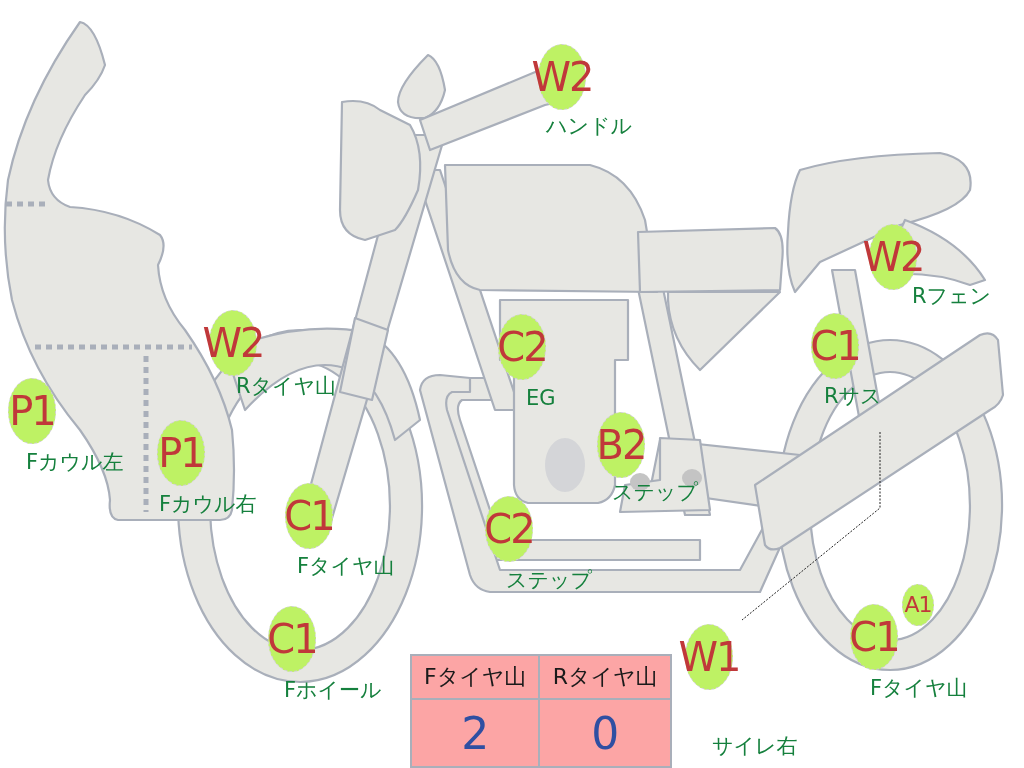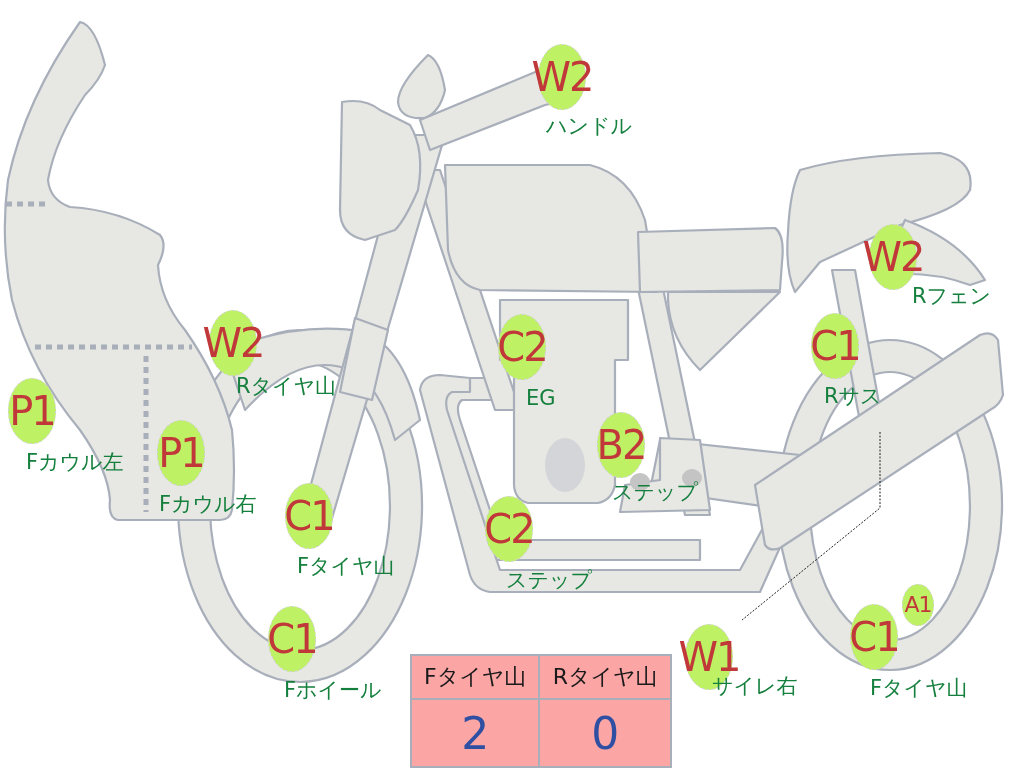--- a/index.html
+++ b/index.html
@@ -103,21 +103,21 @@
 <div class="marker" style="left:308px;top:515px">C1</div>
 <div class="label" style="left:297px;top:556px">Fタイヤ山</div>
 
 <div class="marker" style="left:508px;top:528px">C2</div>
 <div class="label" style="left:506px;top:570px">ステップ</div>
 
 <div class="marker" style="left:291px;top:638px">C1</div>
 <div class="label" style="left:284px;top:680px">Fホイール</div>
 
 <div class="marker" style="left:708px;top:656px">W1</div>
-<div class="label" style="left:712px;top:676px">サイレ右</div>
+<div class="label" style="left:712px;top:736px">サイレ右</div>
 
 <div class="marker" style="left:873px;top:636px">C1</div>
 <div class="marker small" style="left:917px;top:604px">A1</div>
 <div class="label" style="left:870px;top:678px">Fタイヤ山</div>
 
 <table class="tire-table">
   <tbody>
       <tr>
     <th>Fタイヤ山</th>
     <th>Rタイヤ山</th>

